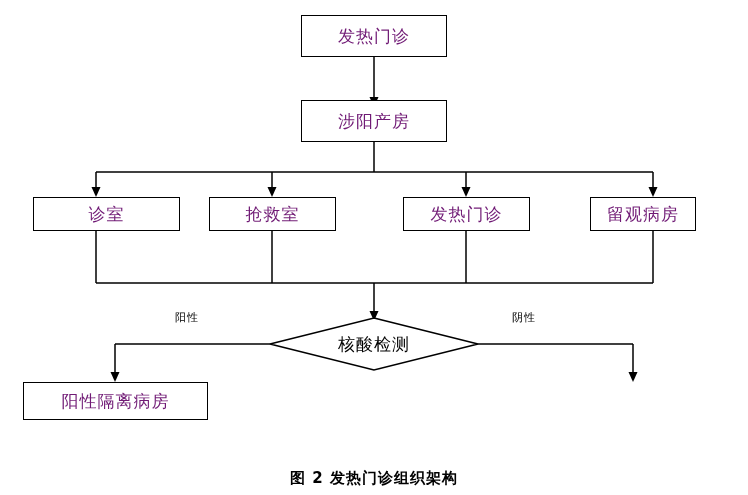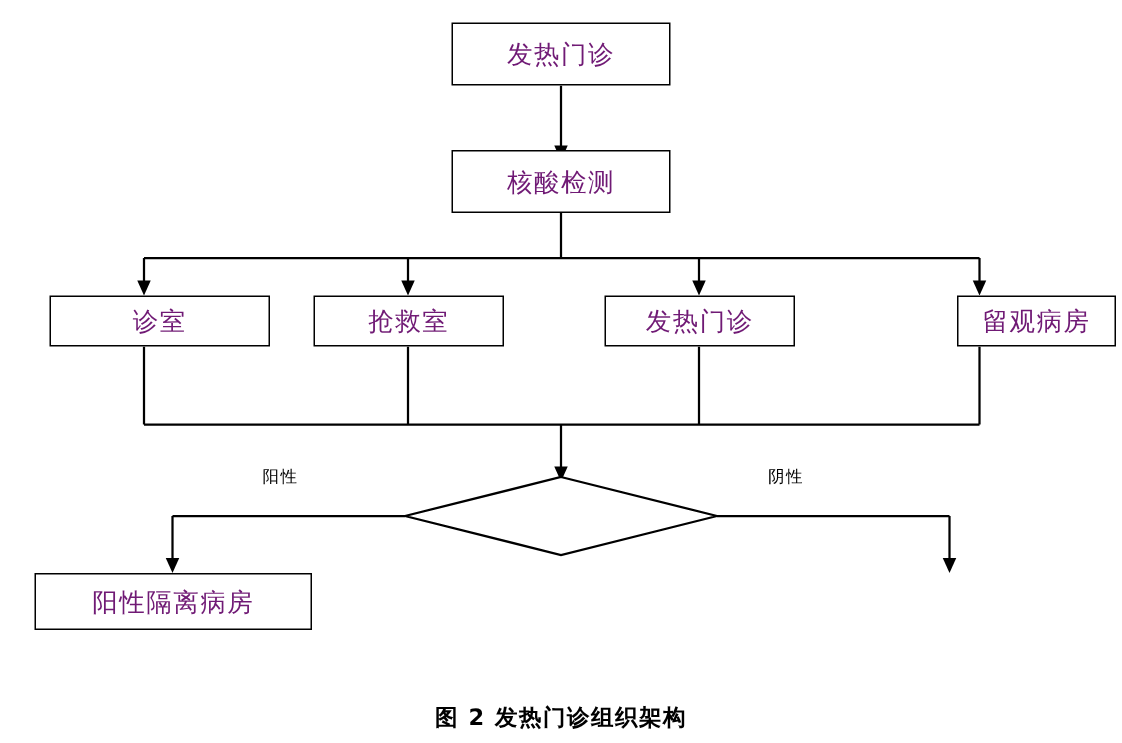--- a/index.html
+++ b/index.html
@@ -113,39 +113,42 @@
     <polygon points="633,382 628.5,372 637.5,372" fill="#000"></polygon>
 
     <polygon points="374,318 478,344 374,370 270,344" fill="#ffffff" stroke="#000000" stroke-width="1.5"></polygon>
   </svg>
 
   <div class="node" style="left:301px; top:15px; width:146px; height:42px;">
     <span>发热门诊</span>
   </div>
 
   <div class="node" style="left:301px; top:100px; width:146px; height:42px;">
-    <span>核酸检测</span>
+    <span>涉阳产房</span>
   </div>
 
   <div class="node" style="left:33px; top:197px; width:147px; height:34px;">
     <span>诊室</span>
   </div>
 
   <div class="node" style="left:209px; top:197px; width:127px; height:34px;">
     <span>抢救室</span>
   </div>
 
   <div class="node" style="left:403px; top:197px; width:127px; height:34px;">
     <span>发热门诊</span>
   </div>
 
-  <div class="node" style="left:590px; top:197px; width:106px; height:34px;margin-left:48px;">
+  <div class="node" style="left:590px; top:197px; width:106px; height:34px;">
     <span>留观病房</span>
   </div>
 
+  <div class="diamond-wrap" style="left:270px; top:318px; width:208px; height:52px;">
+    <span class="diamond-label">核酸检测</span>
+  </div>
 
   <div class="node" style="left:23px; top:382px; width:185px; height:38px;">
     <span>阳性隔离病房</span>
   </div>
 
 
   <div class="edge-label" style="left:175px; top:310px;">阳性</div>
 
   <div class="edge-label" style="left:512px; top:310px;">阴性</div>
 

